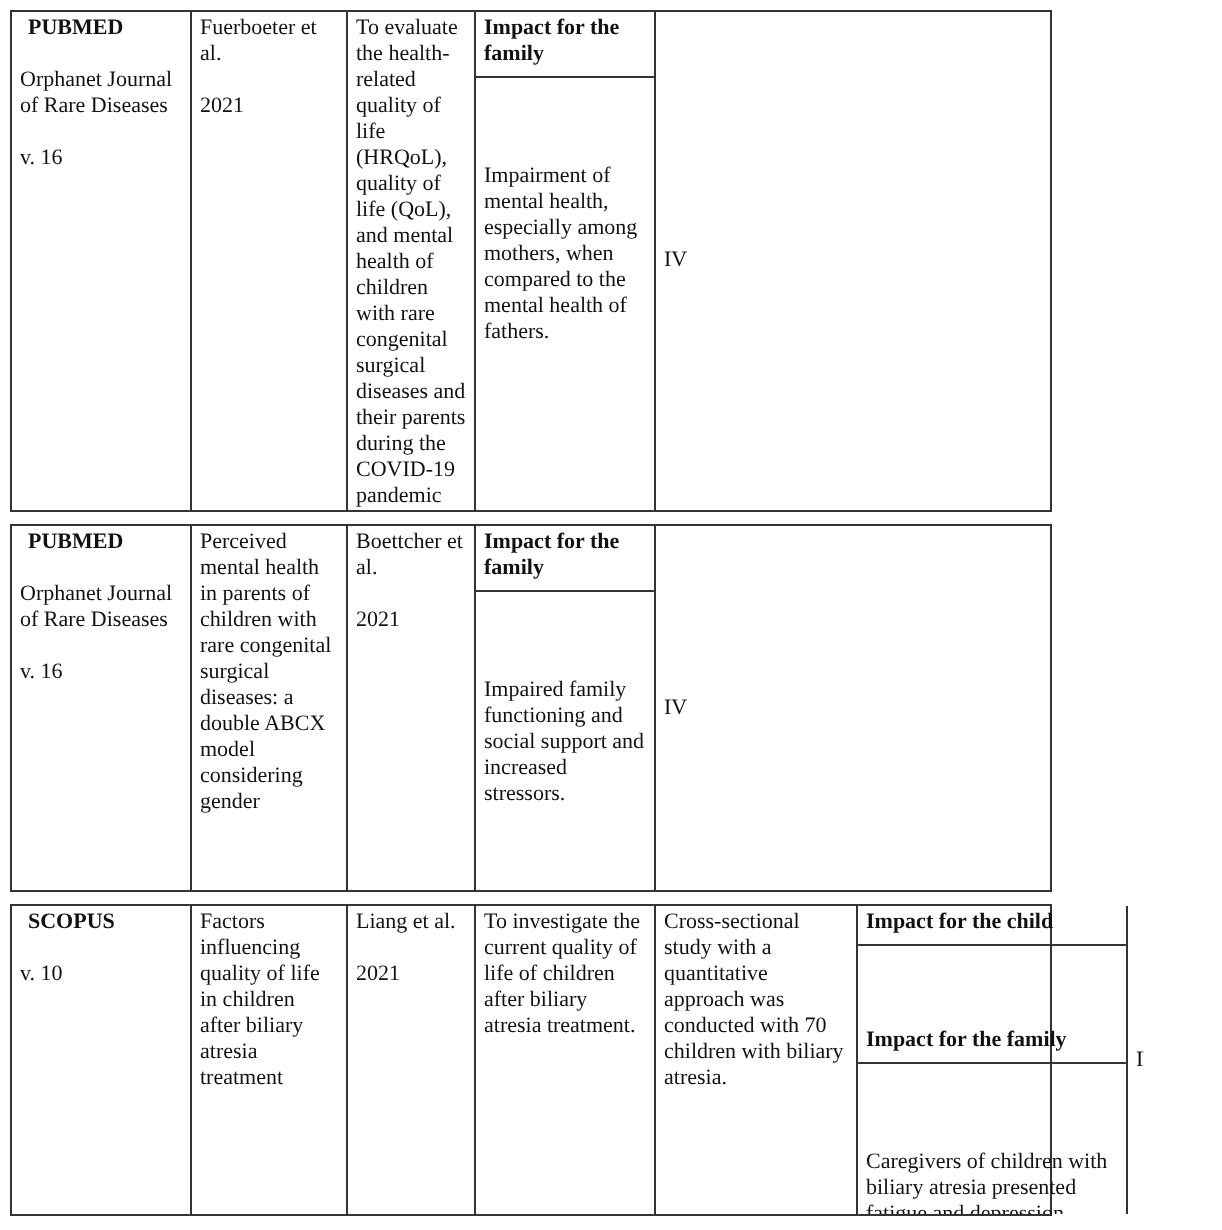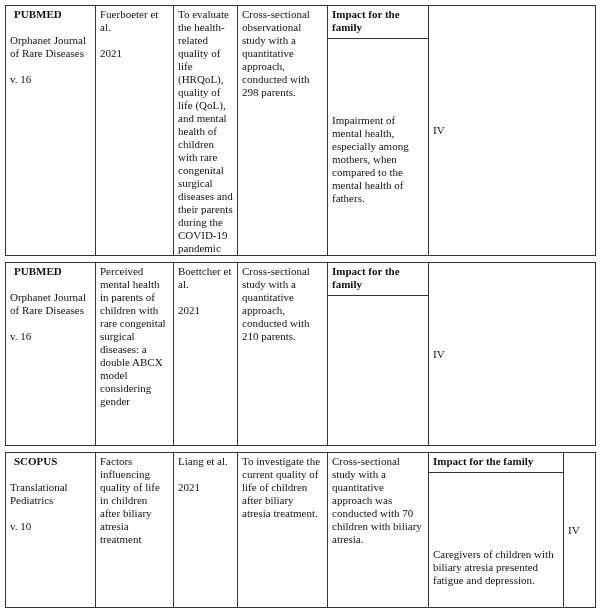--- a/index.html
+++ b/index.html
@@ -11,21 +11,21 @@
     font-family: "Liberation Serif", "DejaVu Serif", serif;
     font-size: 11px;
     line-height: 13px;
     color: #111111;
   }
   .page {
     padding: 5px 0 0 5px;
     box-sizing: border-box;
   }
   .row-block {
-    width: 591px;
+    width: 521px;
     box-sizing: border-box;
     border: 1px solid #333333;
     display: grid;
     grid-template-columns: 90px 78px 64px 90px 101px 135px 1fr;
     margin-bottom: 6px;
     background: #ffffff;
   }
   .row-block.h1 { height: 251px; }
   .row-block.h2 { height: 184px; }
   .row-block.h3 { height: 156px; }
@@ -48,21 +48,20 @@
     display: flex;
     flex-direction: column;
   }
   .impact-heading {
     font-weight: bold;
     padding: 2px 4px 4px 4px;
     border-bottom: 1px solid #333333;
   }
   .impact-text {
     padding: 4px 4px 3px 4px;
-    margin-top: 32px;
   }
   .impact-text.bordered {
     border-bottom: 1px solid #333333;
   }
   .impact-text.grow { flex: 1; }
   .level-cell {
     display: flex;
     align-items: center;
     justify-content: flex-start;
   }
@@ -78,23 +77,20 @@
       <p class="para gap">Orphanet Journal of Rare Diseases</p>
       <p class="para">v. 16</p>
     </div>
     <div class="cell">
       <p class="para gap">Fuerboeter et al.</p>
       <p class="para">2021</p>
     </div>
     <div class="cell">
       <p class="para">To evaluate the health-related quality of life (HRQoL), quality of life (QoL), and mental health of children with rare congenital surgical diseases and their parents during the COVID-19 pandemic and lockdown measures.</p>
     </div>
-    <div class="cell">
-      <p class="para">Cross-sectional observational study with a quantitative approach, conducted with 298 parents.</p>
-    </div>
     <div class="cell no-pad impact-col">
       <div class="impact-heading">Impact for the family</div>
       <div class="impact-text grow">Impairment of mental health, especially among mothers, when compared to the mental health of fathers.</div>
     </div>
     <div class="cell last level-cell">
       <span>IV</span>
     </div>
   </div>
 
   <div class="row-block h2">
@@ -103,51 +99,49 @@
       <p class="para gap">Orphanet Journal of Rare Diseases</p>
       <p class="para">v. 16</p>
     </div>
     <div class="cell">
       <p class="para">Perceived mental health in parents of children with rare congenital surgical diseases: a double ABCX model considering gender</p>
     </div>
     <div class="cell">
       <p class="para gap">Boettcher et al.</p>
       <p class="para">2021</p>
     </div>
-    <div class="cell">
-      <p class="para">Cross-sectional study with a quantitative approach, conducted with 210 parents.</p>
-    </div>
     <div class="cell no-pad impact-col">
       <div class="impact-heading">Impact for the family</div>
+      <div class="impact-text grow">Impaired family functioning and social support and increased stressors.</div>
     </div>
     <div class="cell last level-cell">
       <span>IV</span>
     </div>
   </div>
 
   <div class="row-block h3">
     <div class="cell">
       <p class="db-name">SCOPUS</p>
-      <p class="para gap">Translational Pediatrics</p>
       <p class="para">v. 10</p>
     </div>
     <div class="cell">
       <p class="para">Factors influencing quality of life in children after biliary atresia treatment</p>
     </div>
     <div class="cell">
       <p class="para gap">Liang et al.</p>
       <p class="para">2021</p>
     </div>
     <div class="cell">
       <p class="para">To investigate the current quality of life of children after biliary atresia treatment.</p>
     </div>
     <div class="cell">
       <p class="para">Cross-sectional study with a quantitative approach was conducted with 70 children with biliary atresia.</p>
     </div>
     <div class="cell no-pad impact-col">
+      <div class="impact-heading">Impact for the child</div>
       <div class="impact-heading">Impact for the family</div>
       <div class="impact-text grow">Caregivers of children with biliary atresia presented fatigue and depression.</div>
     </div>
     <div class="cell last level-cell">
       <span>IV</span>
     </div>
   </div>
 
 </div>
 

